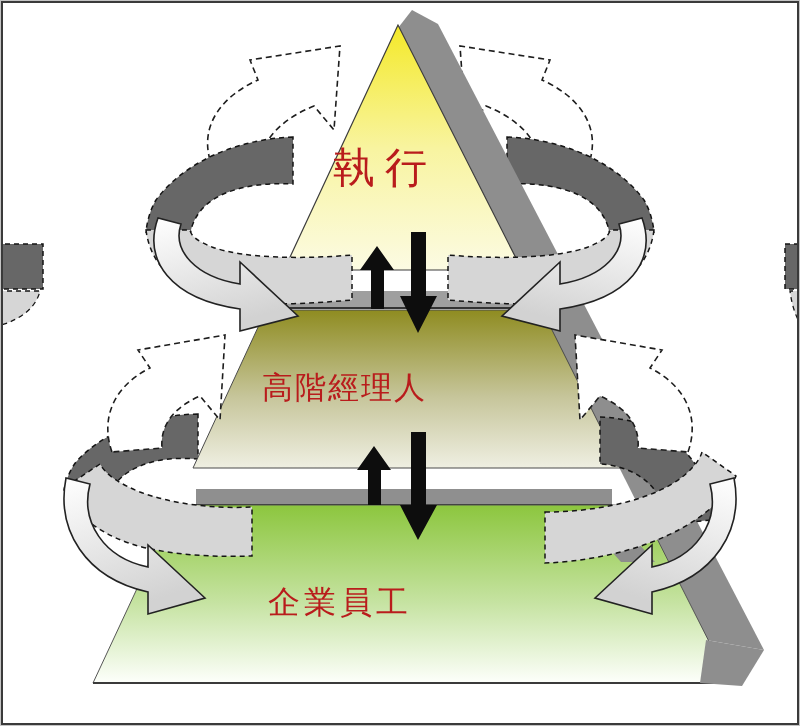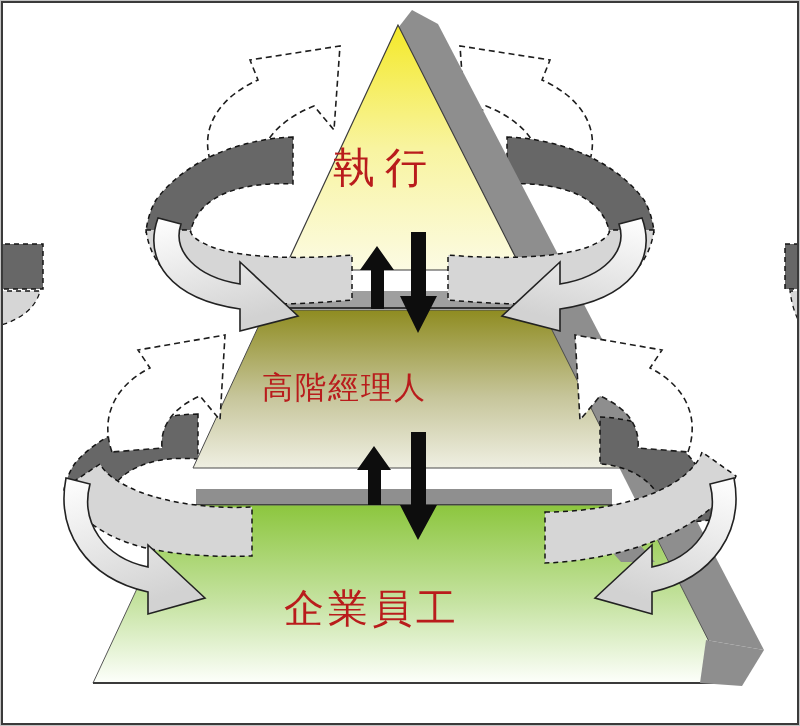--- a/index.html
+++ b/index.html
@@ -5,21 +5,21 @@
   html,body{margin:0;padding:0;background:#fff;}
   .stage{position:relative;width:800px;height:726px;background:#ffffff;overflow:hidden;
          font-family:"DejaVu Sans",sans-serif;}
   .frame-outer{position:absolute;inset:0;border:1px solid #c4c4c4;pointer-events:none;z-index:40;}
   .frame-inner{position:absolute;inset:1px;border:2px solid #3a3a3a;pointer-events:none;z-index:41;}
   svg{position:absolute;left:0;top:0;}
   .label{position:absolute;color:#b91c1c;text-align:left;z-index:30;
          font-family:"DejaVu Sans",sans-serif;}
   .label-top{left:323px;top:144px;width:220px;font-size:42px;line-height:47px;letter-spacing:10px;text-indent:10px;}
   .label-mid{left:262px;top:367px;width:300px;font-size:31px;letter-spacing:2px;}
-  .label-bot{left:284px;top:581px;width:300px;font-size:40px;letter-spacing:4px;}
+  .label-bot{left:268px;top:581px;width:300px;font-size:32px;letter-spacing:4px;}
 </style>
 </head>
 <body>
 
 <div class="stage">
   <div class="frame-outer"></div>
   <div class="frame-inner"></div>
 
   <svg width="800" height="726" viewBox="0 0 800 726">
     <defs>

